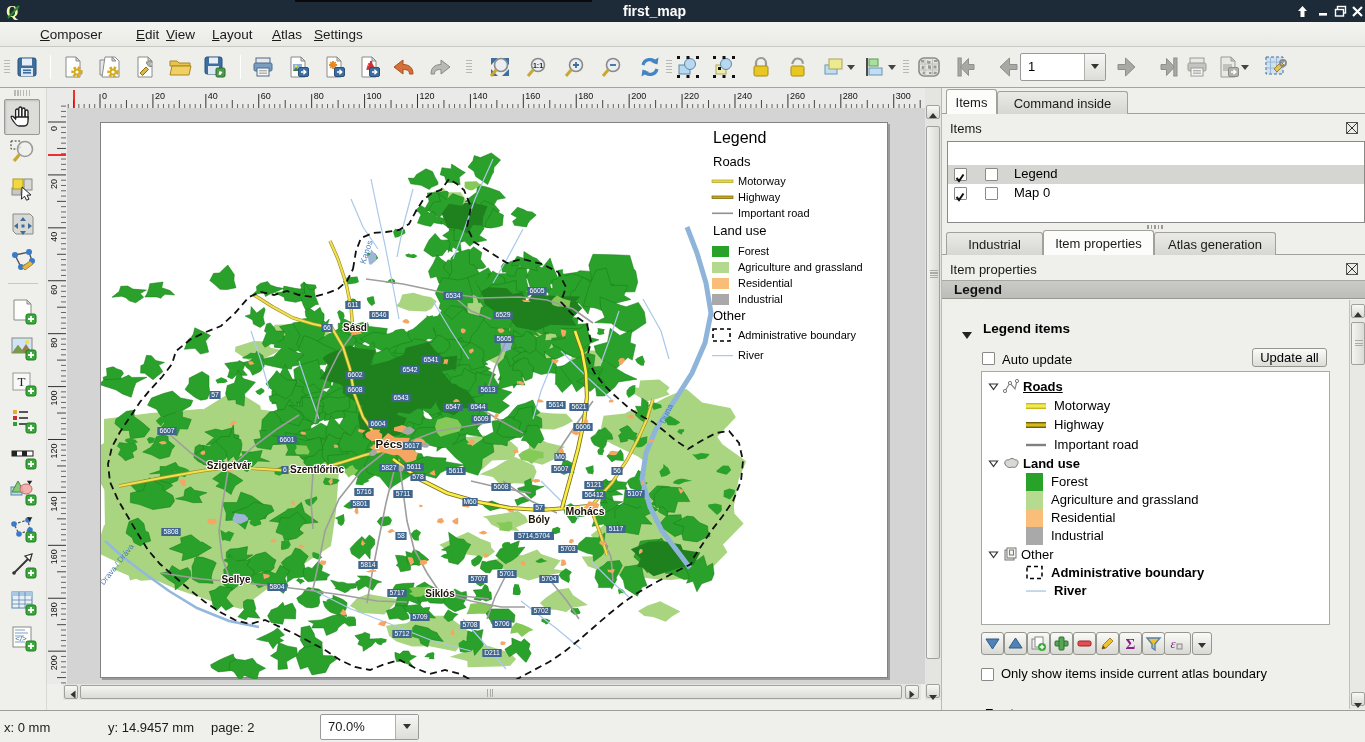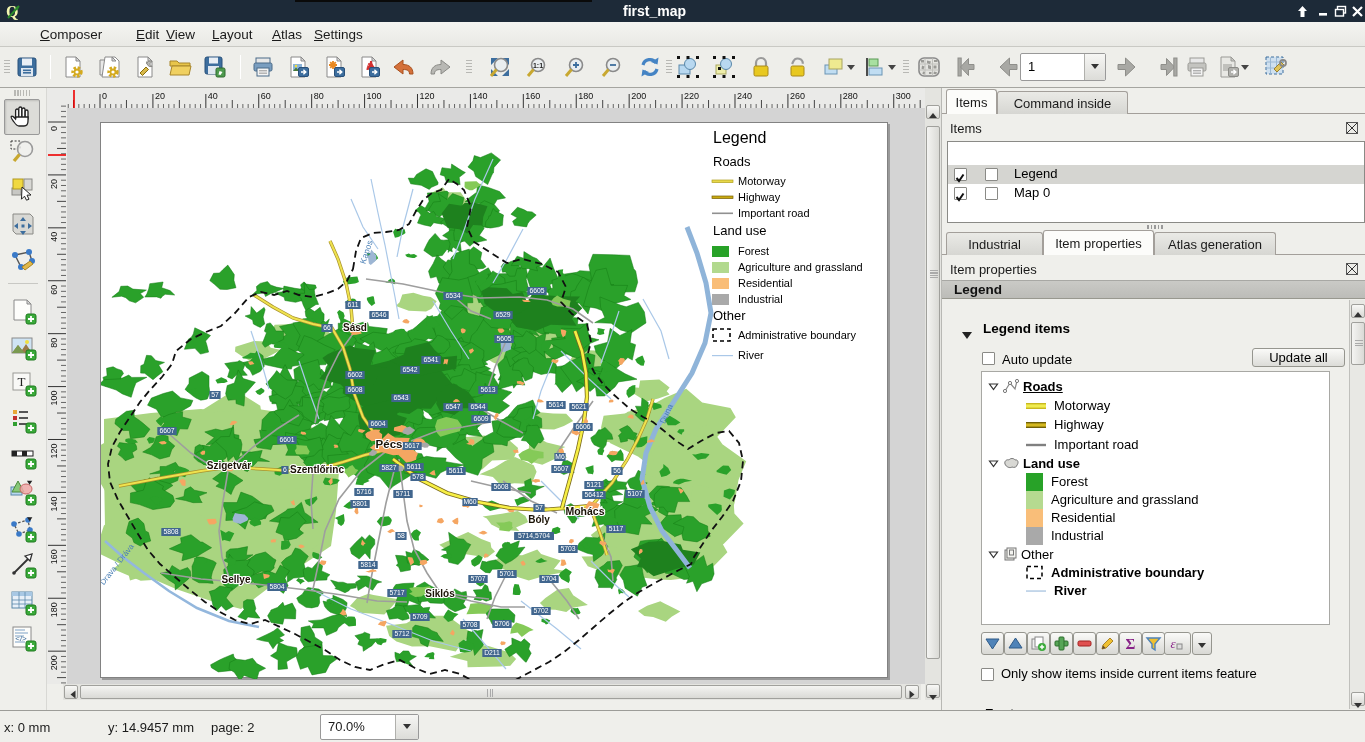--- a/index.html
+++ b/index.html
@@ -51,21 +51,21 @@
 #ithead { position:absolute; left:0; top:0; width:100%; height:22px; background:linear-gradient(#fdfdfd,#d8d8d4); border-bottom:1px solid #b0b0ac; }
 #ithead::before { content:""; position:absolute; left:30px; top:2px; width:1px; height:18px; background:#c0c0bc; }
 #ithead::after { content:""; position:absolute; left:61px; top:2px; width:1px; height:18px; background:#c0c0bc; }
 .itrow { position:absolute; left:0; width:100%; height:19px; }
 .itrow .cb { position:absolute; left:6px; top:3px; }
 .itrow span { position:absolute; left:66px; top:1px; font-size:13px; }
 .cb { position:absolute; width:13px; height:13px; background:#fff; border:1px solid #8a8a86; border-radius:1px; }
 #splitdots { position:absolute; left:205px; top:137px; width:18px; height:4px; background:repeating-linear-gradient(90deg,#999 0 1.5px,transparent 1.5px 3.5px); }
 #lhead { position:absolute; left:0px; top:192px; width:424px; height:19px; background:linear-gradient(#cacac6,#bcbcb8); border-top:1px solid #a8a8a4; border-bottom:1px solid #98988f; font-weight:bold; font-size:13.5px; padding:1px 0 0 12px; color:#111; }
 #propscroll { position:absolute; left:0; top:212px; width:409px; height:497px; border-bottom:1px solid #a0a09c; }
-#updall { position:absolute; left:310px; top:48px; width:93px; height:19px; background:linear-gradient(#fafaf8,#dcdcd8); border:1px solid #96968f; border-radius:3px; text-align:center; font-size:13px; padding-top:1px; }
+#updall { position:absolute; left:310px; top:48px; width:75px; height:19px; background:linear-gradient(#fafaf8,#dcdcd8); border:1px solid #96968f; border-radius:3px; text-align:center; font-size:13px; padding-top:1px; }
 #treebox { position:absolute; left:39px; top:71px; width:349px; height:254px; background:#fff; border:1px solid #a8a8a4; }
 .trow { position:absolute; left:6px; height:19px; display:flex; align-items:center; }
 .texp { margin-right:4px; }
 .lsw { width:17px; height:18px; }
 .pbtn { position:absolute; top:332px; width:23px; height:23px; background:linear-gradient(#fafaf8,#d8d8d4); border:1px solid #96968f; border-radius:3px; padding:2px; }
 #pscroll { position:absolute; right:0px; top:212px; width:16px; height:409px; background:#e8e8e4; border-left:1px solid #c0c0bc; }
 #statusbar { position:absolute; left:0; top:710px; width:1365px; height:32px; background:#efefeb; border-top:1px solid #9c9c98; }
 #statusbar span { position:absolute; top:9px; font-size:13px; color:#1a1a1a; }
 #zoomcombo { position:absolute; left:320px; top:3px; width:99px; height:26px; background:#fff; border:1px solid #999; border-radius:2px; }
 #zoomcombo span { position:absolute; left:7px; top:4px; }
@@ -1713,21 +1713,21 @@
           <path d="M2,3h13L10,9v6l-3-2V9z" fill="#f0c030" stroke="#4f83b8" stroke-width="1.4"></path>
         </svg></div>
       <div class="pbtn" style="left:222px;width:27px"><svg width="17" height="17" viewBox="0 0 17 17">
           <text x="6" y="13" font-size="13" fill="#882288" text-anchor="middle" font-family="Liberation Serif" font-style="italic">ε</text>
           <rect x="10" y="9" width="5" height="5" fill="#ddd" stroke="#888"></rect>
         </svg></div>
       <div class="pbtn" style="left:250px;width:20px">
         <div class="darr" style="margin:8px auto 0"></div>
       </div>
       <div class="cb" style="left:39px;top:368px"></div>
-      <span style="position:absolute;left:59px;top:366px;font-size:13px">Only show items inside current items feature</span>
+      <span style="position:absolute;left:59px;top:366px;font-size:13px">Only show items inside current atlas boundary</span>
       <span style="position:absolute;left:43px;top:406px;font-weight:bold;font-size:13.5px">Fonts</span>
     </div>
     <div id="pscroll">
       <div class="sbtn" style="top:3px">
         <div class="uarr"></div>
       </div>
       <div class="sthumb" style="top:22px;height:43px">
         <div class="sdots"></div>
       </div>
       <div class="sbtn" style="top:391px">

